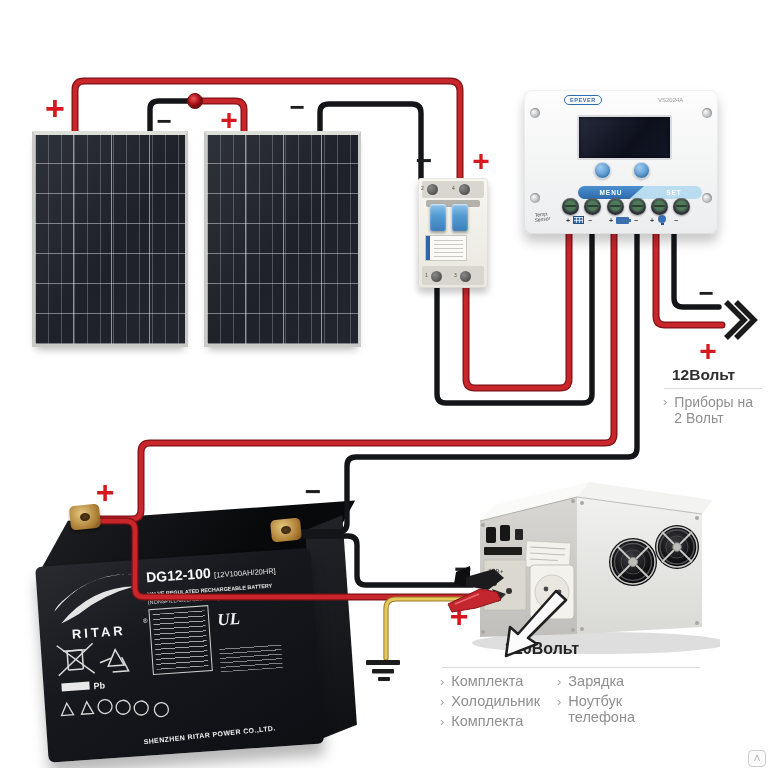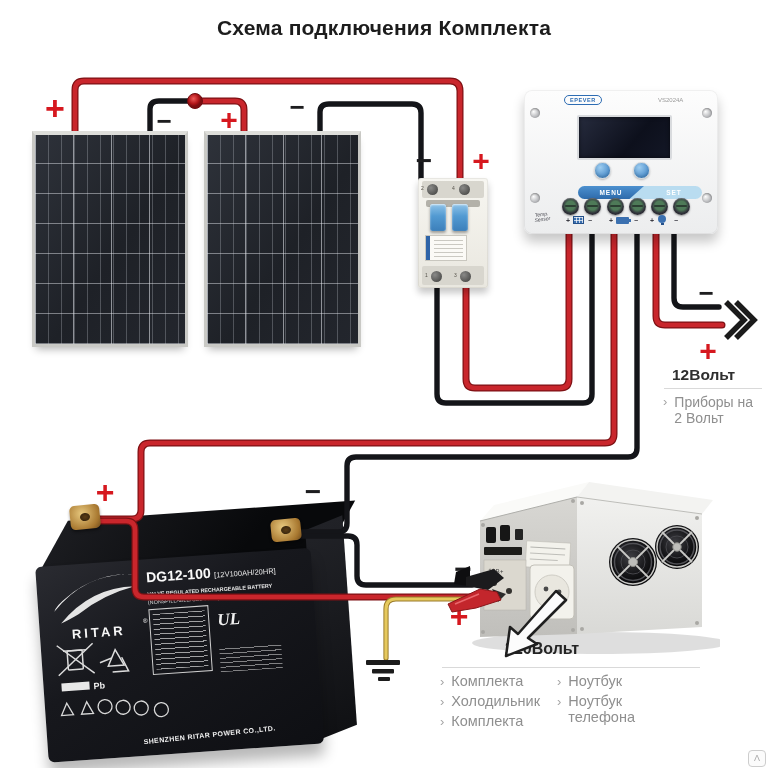--- a/index.html
+++ b/index.html
@@ -131,21 +131,20 @@
   .wred{stroke:#c9262c;stroke-width:4.6;fill:none;stroke-linecap:round;}
   .wblk{stroke:#141519;stroke-width:5.4;fill:none;stroke-linecap:round;}
   .wyout{stroke:#9a7b2a;stroke-width:5.2;fill:none;stroke-linecap:round;}
   .wyel{stroke:#e6c95e;stroke-width:3.2;fill:none;stroke-linecap:round;}
 </style>
 </head>
 <body>
 
 <div id="canvas">
 
-  <div class="title">Схема подключения Комплекта</div>
 
   <div class="solar-panel" style="left:32px;top:131px;width:156px;height:216px;"></div>
   <div class="solar-panel" style="left:204px;top:131px;width:157px;height:216px;"></div>
 
   <svg id="wires" class="layer" width="768" height="768" viewBox="0 0 768 768">
     <defs>
       <radialGradient id="gDot" cx="40%" cy="35%">
           <stop offset="0%" stop-color="#ef5a58"></stop>
           <stop offset="70%" stop-color="#b01418"></stop>
           <stop offset="100%" stop-color="#7c0e11"></stop>
@@ -412,21 +411,21 @@
             <span>Холодильник</span>
           </div>
         <div class="row">
             <span class="blt">›</span>
             <span>Комплекта</span>
           </div>
       </div>
       <div class="col col2">
         <div class="row">
             <span class="blt">›</span>
-            <span>Ноутбук</span>
+            <span>Зарядка</span>
           </div>
         <div class="row wrap">
             <span class="blt">›</span>
             <span>Ноутбук телефона</span>
           </div>
       </div>
     </div>
   </div>
 
   <div class="watermark">Λ</div>

